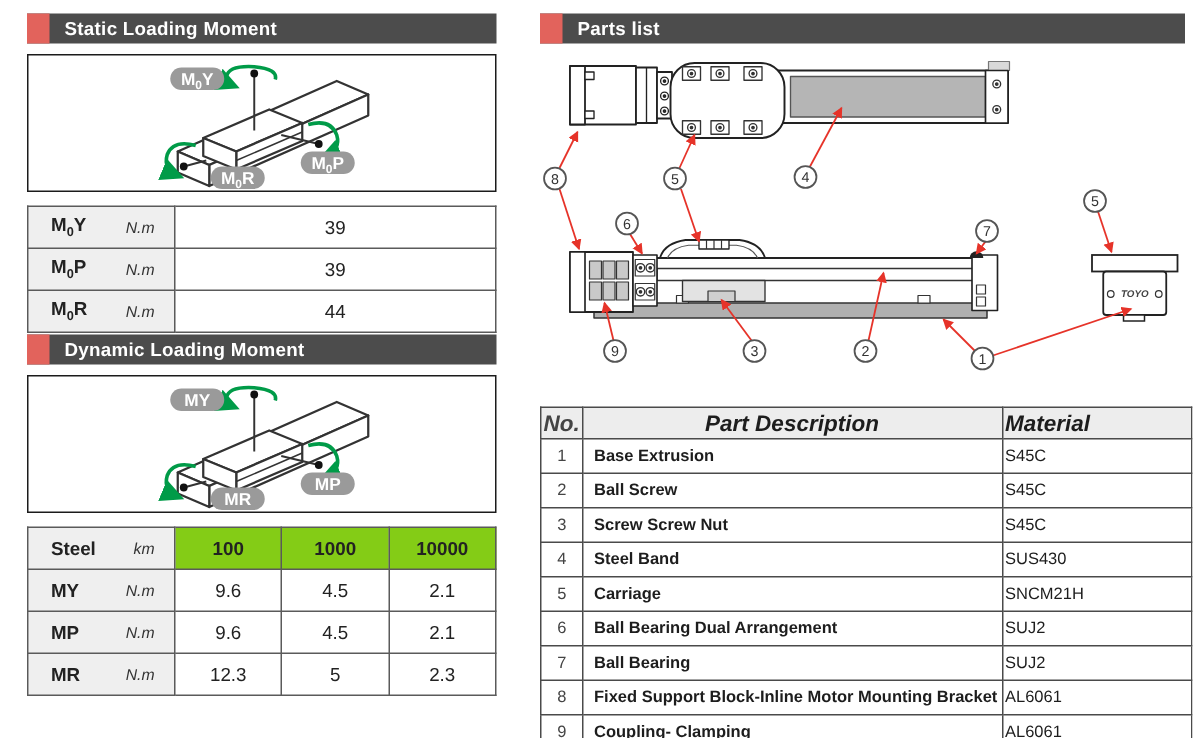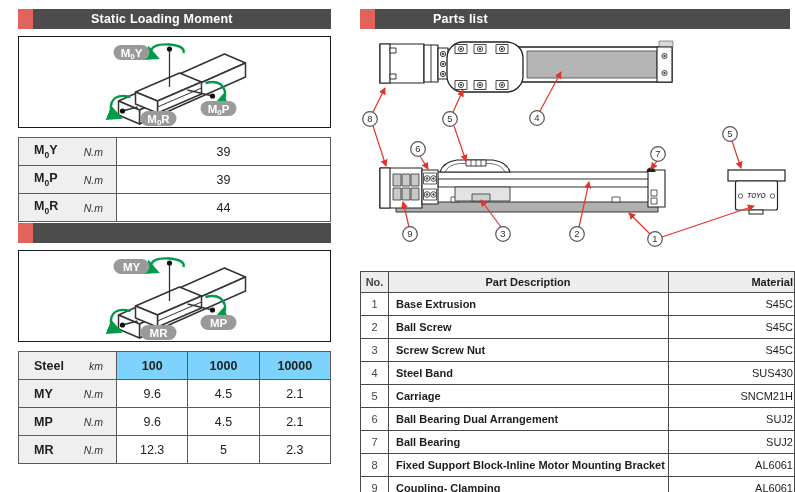--- a/index.html
+++ b/index.html
@@ -10,46 +10,46 @@
   }
   .col{position:absolute;top:0;}
   .col-left{left:18px;width:313px;height:492px;}
   .col-right{left:360px;width:430px;height:492px;}
 
   
   .sec-header{position:absolute;left:0;width:100%;height:20px;background:#4c4c4c;}
   .sec-header .accent{position:absolute;left:0;top:0;width:15px;height:20px;background:#e2635c;}
   .sec-header .title{
     position:absolute;left:25px;top:0;height:20px;line-height:20px;
-    color:#fff;font-weight:bold;font-size:12.5px;letter-spacing:.2px;white-space:nowrap;margin-left:48px;
+    color:#fff;font-weight:bold;font-size:12.5px;letter-spacing:.2px;white-space:nowrap;
   }
 
   
   .diag-box{position:absolute;left:0;width:311px;height:90px;border:1.5px solid #1b1b1b;background:#fff;}
 
   
   table{border-collapse:collapse;}
   .mtable{position:absolute;left:0;width:313px;table-layout:fixed;}
   .mtable td{border:1px solid #5a5a5a;height:25px;font-size:12.5px;vertical-align:middle;}
   .mtable td.lab{background:#efefef;width:95px;}
   .mtable td.lab .in{display:flex;align-items:center;justify-content:space-between;padding:0 12px 0 14px;}
   .mtable .mname{font-weight:bold;font-size:12.5px;}
   .mtable .mname sub{font-size:8.5px;}
   .mtable .unit{font-size:10.5px;color:#333;font-style:italic;}
   .mtable td.val{text-align:center;background:#fff;margin-left:12px;}
-  .mtable td.valh{text-align:center;background:#7dd3fc;font-weight:bold;}
+  .mtable td.valh{text-align:center;background:#84cc16;font-weight:bold;}
 
   
   .ptable{position:absolute;left:0;width:429px;table-layout:fixed;}
   .ptable td,.ptable th{border:1px solid #4a4a4a;vertical-align:middle;}
-  .ptable th{background:#ededed;font-size:11px;font-weight:bold;height:18px;text-align:center;}
+  .ptable th{background:#ededed;font-size:15px;font-weight:bold;height:18px;text-align:center;font-style:italic;}
   .ptable td{height:20px;font-size:11px;}
   .ptable .c-no{width:25px;text-align:center;color:#444;}
   .ptable .c-desc{width:278px;text-align:left;padding-left:7px;font-weight:bold;color:#1d1d1d;margin-left:28px;}
-  .ptable .c-mat{width:123px;text-align:right;color:#1d1d1d;margin-left:12px;}
+  .ptable .c-mat{width:123px;text-align:left;color:#1d1d1d;margin-left:12px;}
 
   svg{display:block;}
   svg text{font-family:"Liberation Sans",sans-serif;}
   .callout-num{font-size:9.5px;fill:#333;}
   .pill-txt{font-size:11.5px;font-weight:bold;fill:#ffffff;}
 </style>
 </head>
 <body>
 
 <div class="col col-left">
@@ -140,20 +140,21 @@
               <span class="unit">N.m</span>
             </span>
           </td>
         <td class="val">44</td>
       </tr>
     </tbody>
   </table>
 
   <div class="sec-header" style="top:223px;">
     <div class="accent"></div>
+    <div class="title">Dynamic Loading Moment</div>
   </div>
 
   <div class="diag-box" style="top:250px;">
     <svg width="311" height="90" viewBox="0 0 310 90">
       <defs>
         <marker id="gArr2" markerWidth="8" markerHeight="7" refX="5" refY="3.2" orient="auto">
           <path d="M0,0 L6.5,3.2 L0,6.4 Z" fill="#009b48"></path>
         </marker>
       </defs>
       <g fill="#ffffff" stroke="#333" stroke-width="1.5" stroke-linejoin="round">

